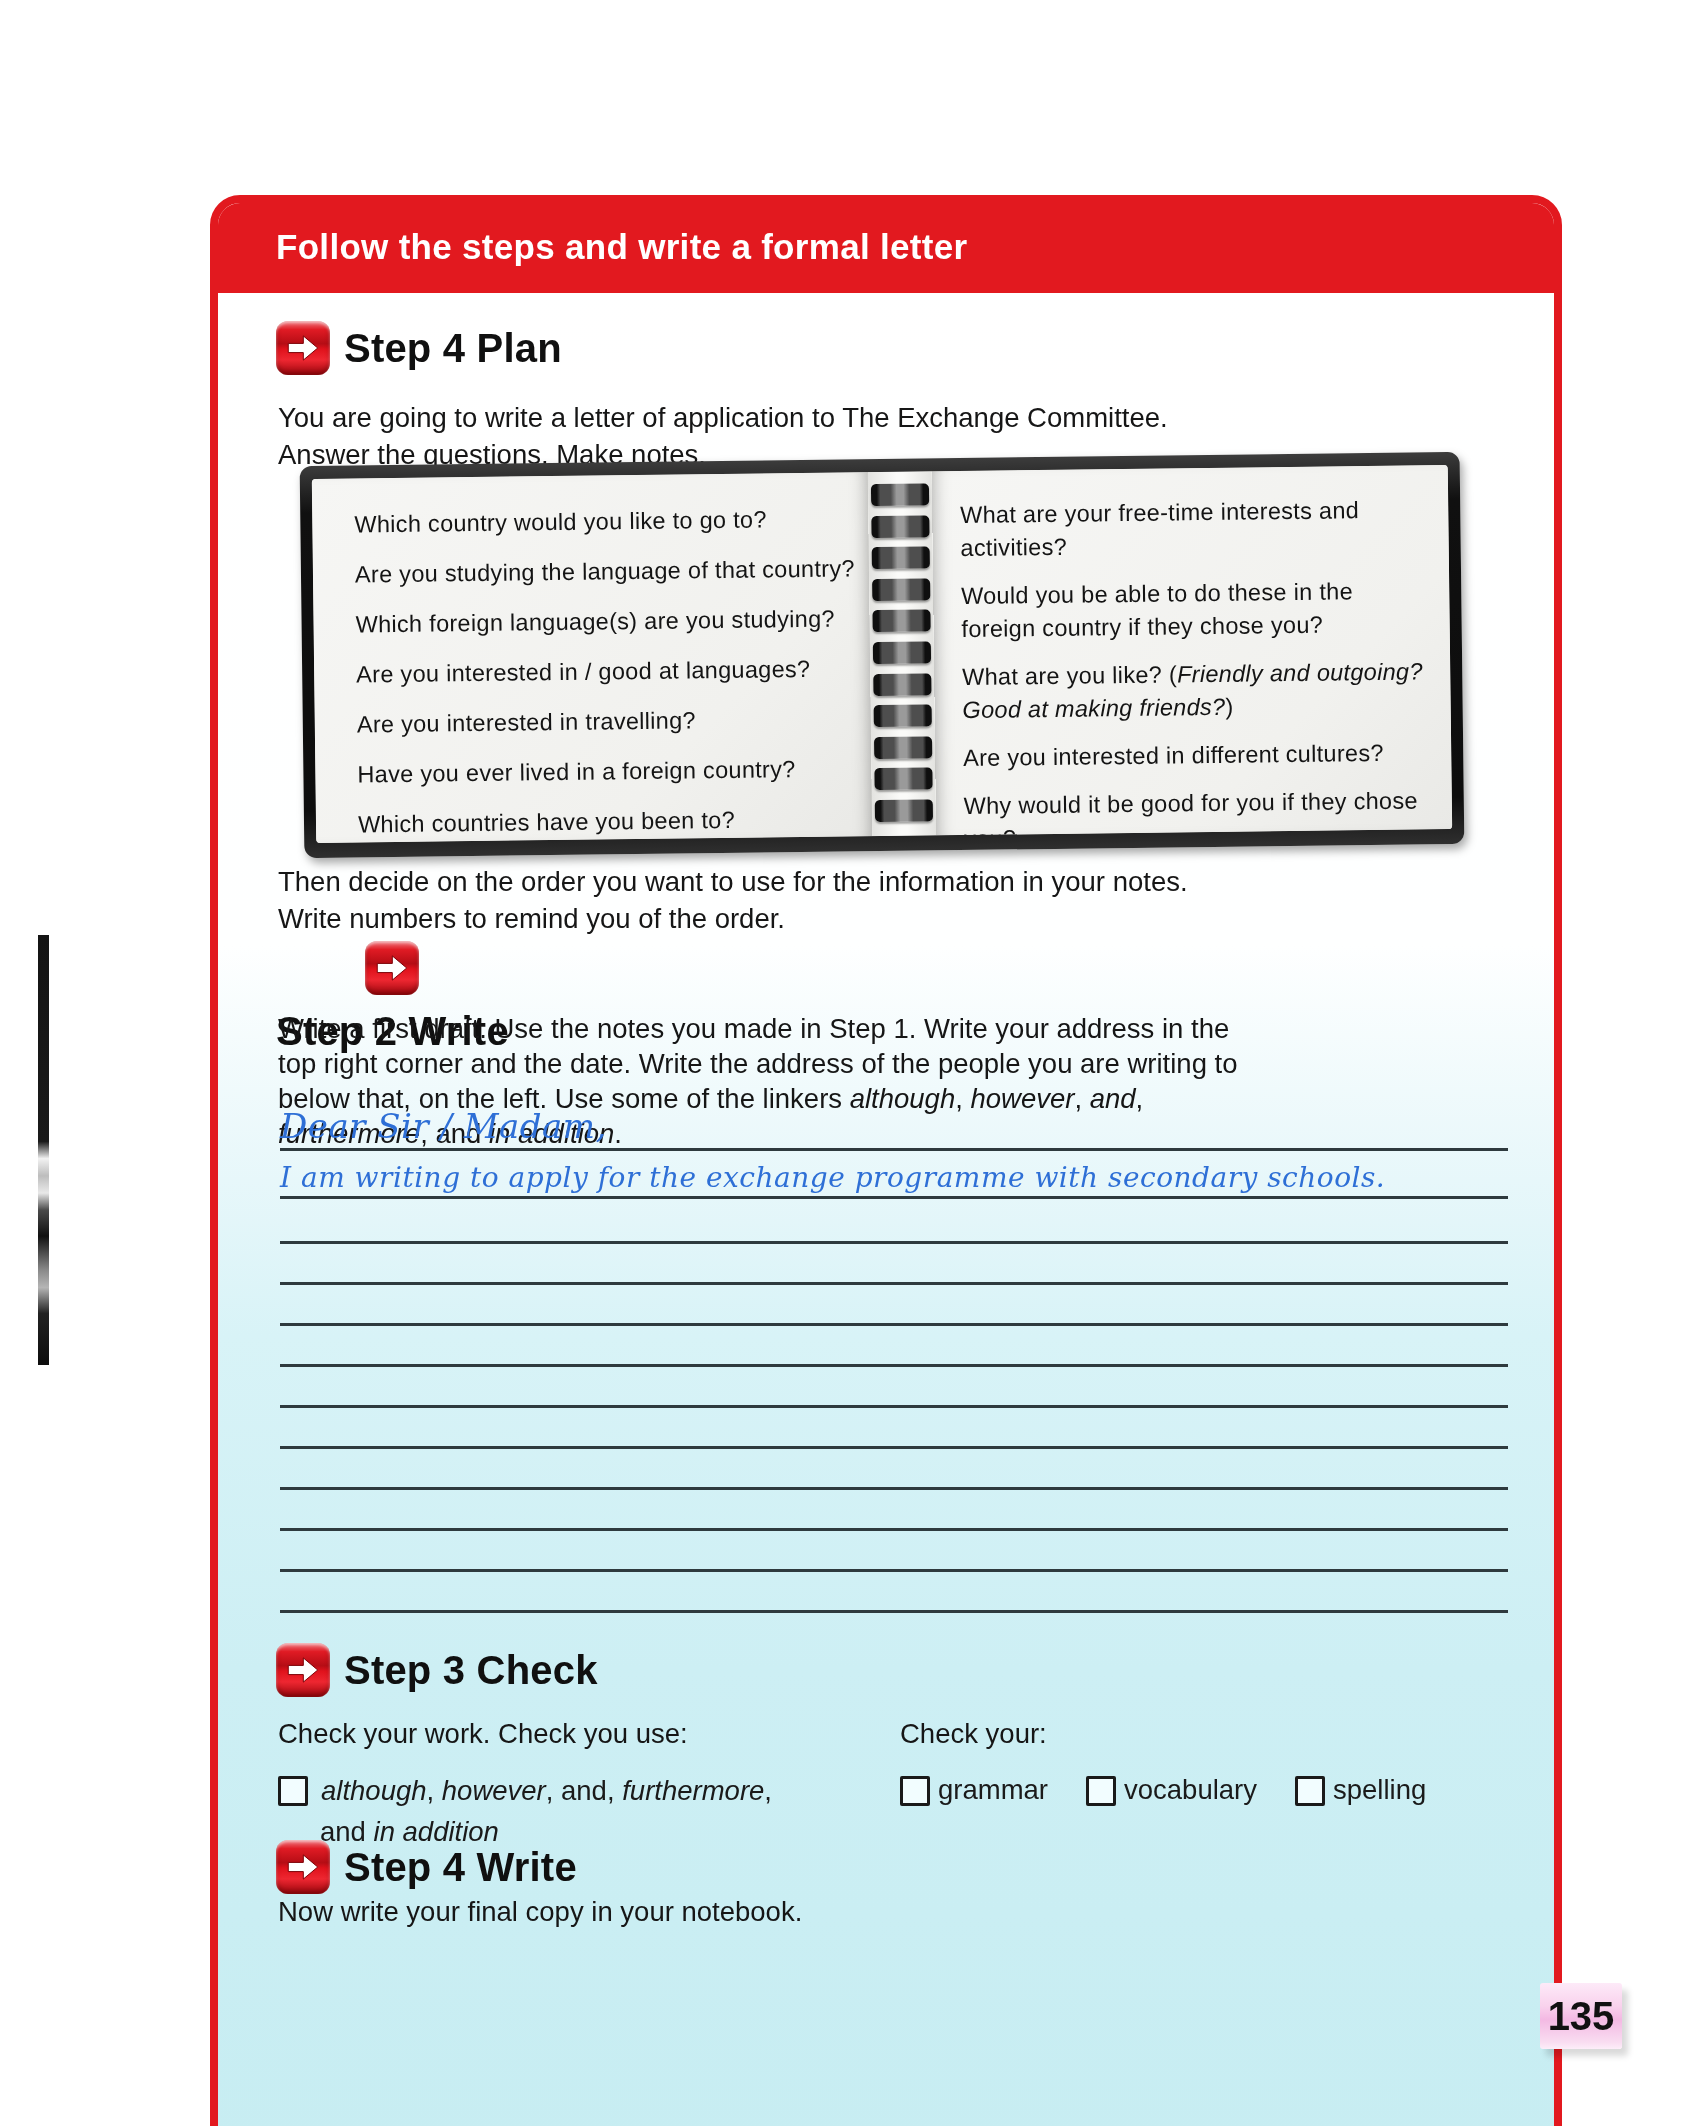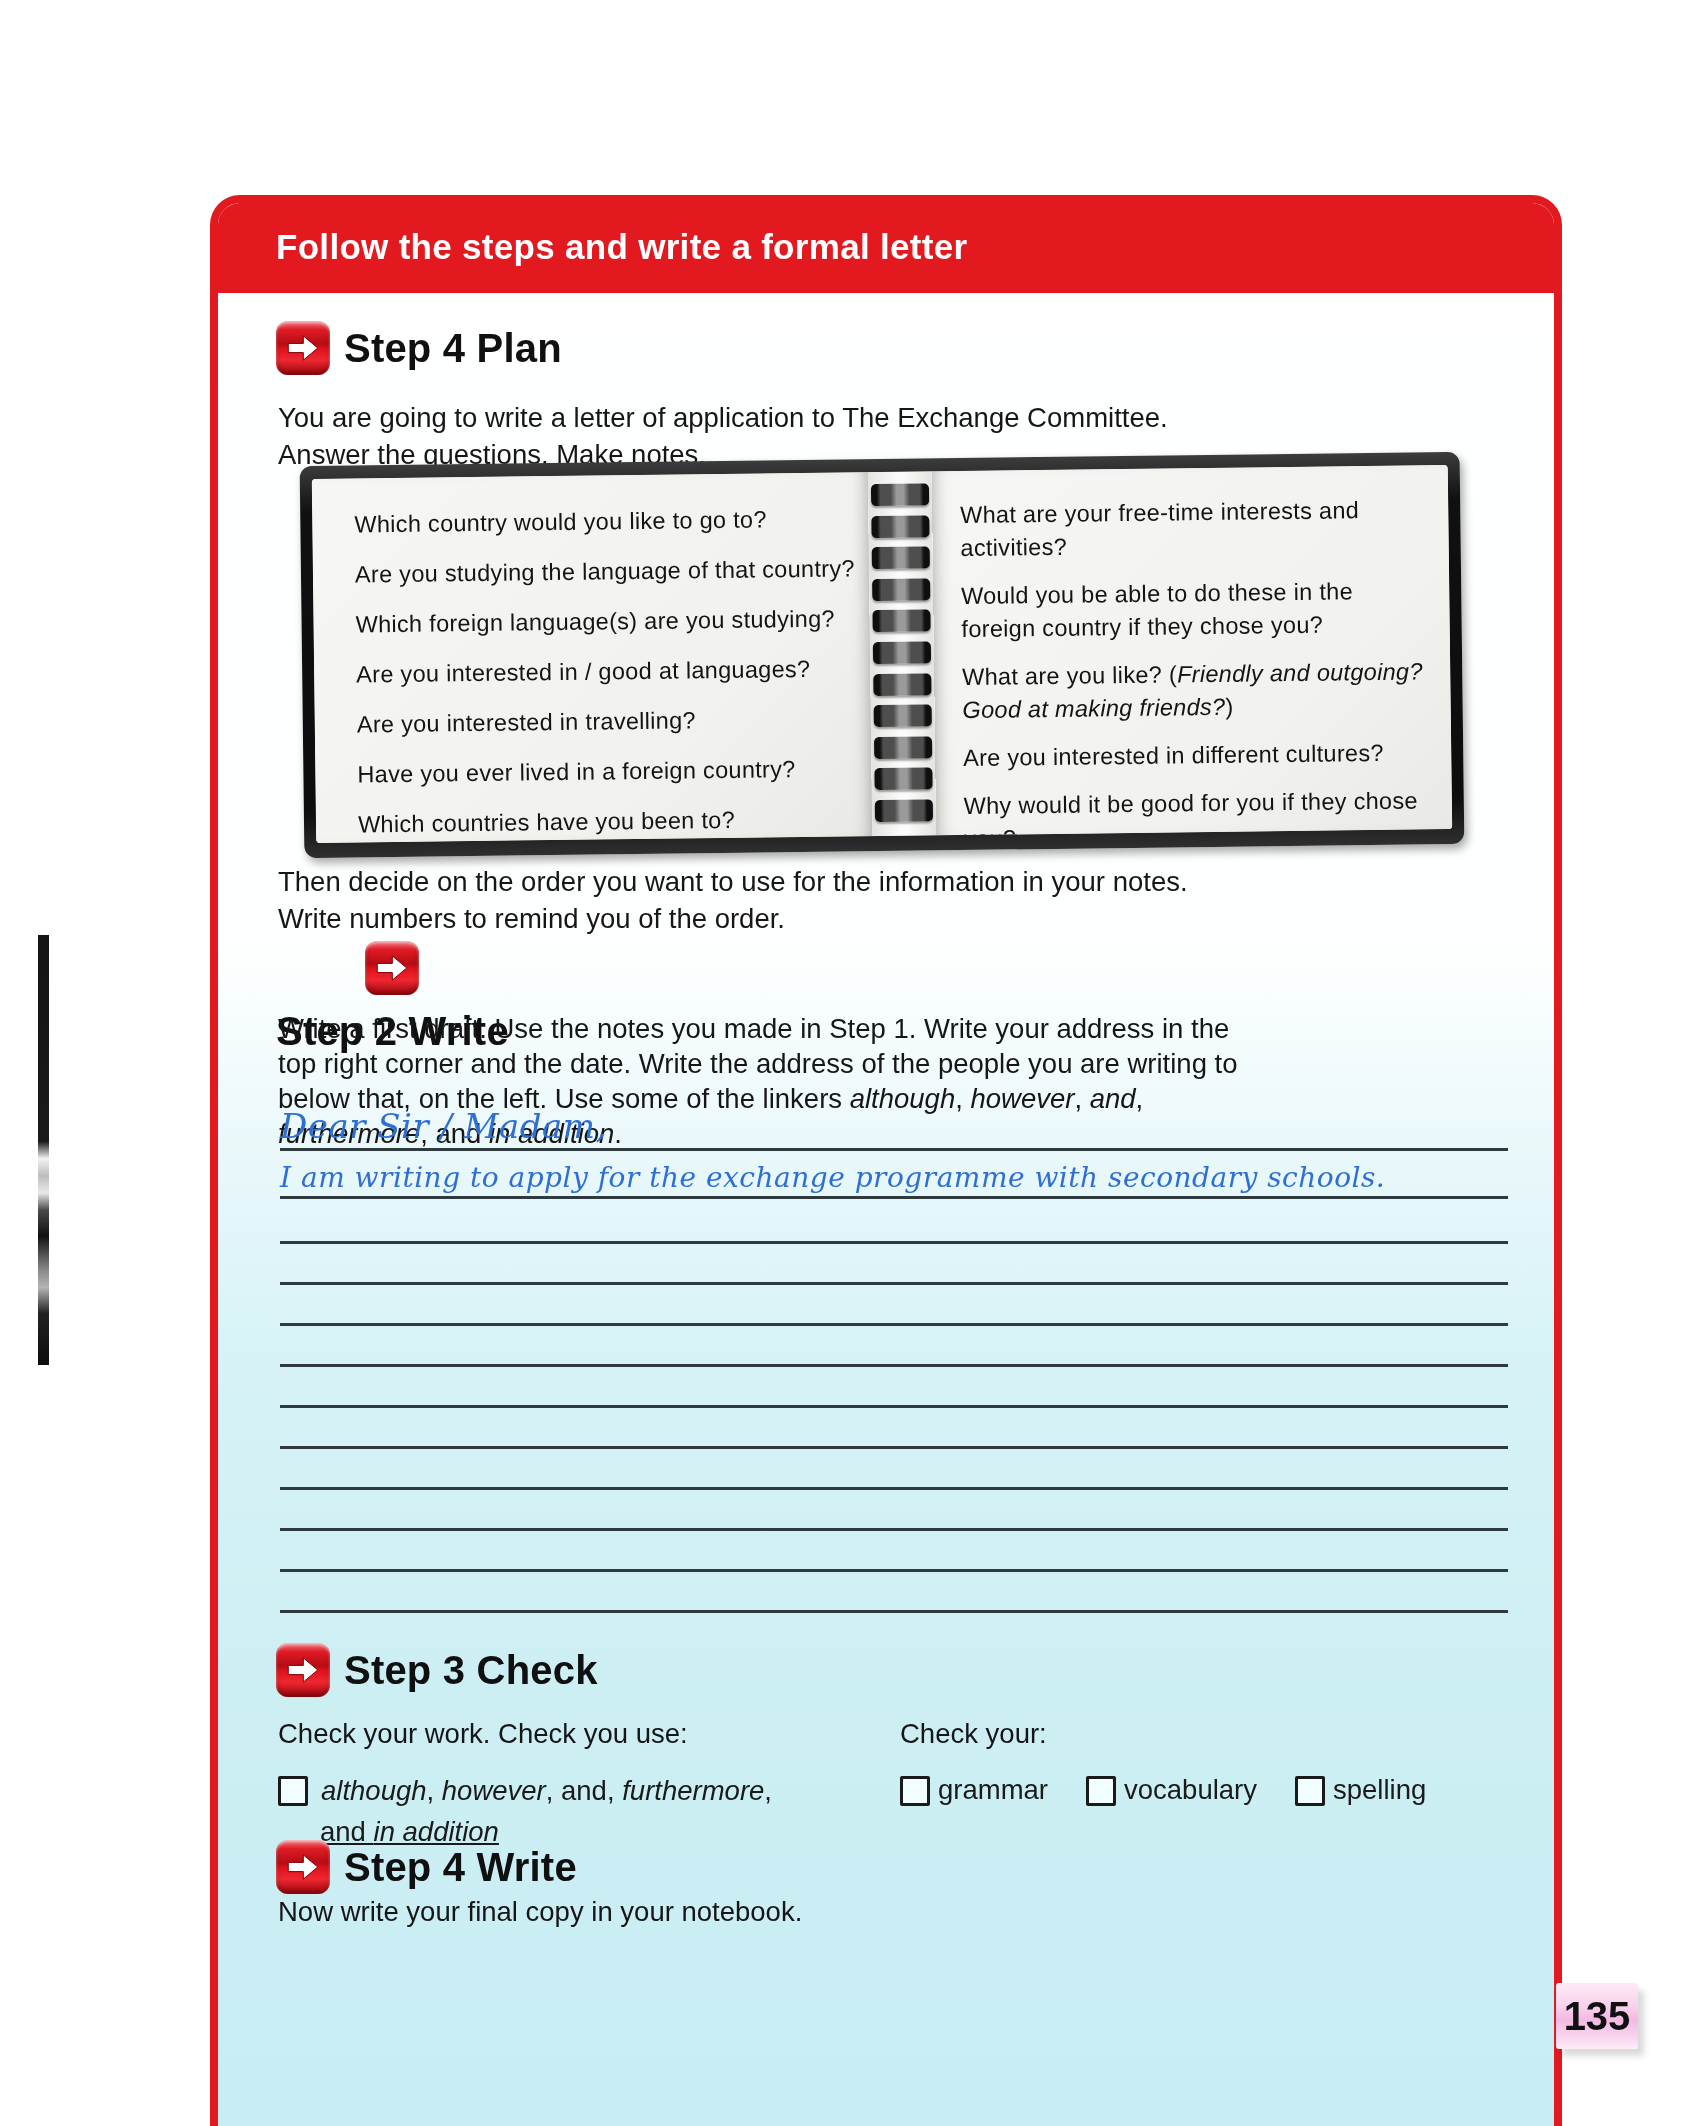--- a/index.html
+++ b/index.html
@@ -94,33 +94,33 @@
   
   .check-area{position:absolute;left:60px;top:1515px;right:54px;display:flex;}
   .check-col-left{width:622px;flex:0 0 622px;}
   .check-col-right{flex:1;}
   .check-heading{font-size:27.5px;color:#161616;margin-bottom:24px;}
   .cb-row{display:flex;align-items:flex-start;gap:13px;font-size:27.5px;line-height:34px;}
   .checkbox{
     width:30px;height:30px;box-sizing:border-box;border:3px solid #1a1a1a;background:#f2fdff;
     flex:0 0 30px;margin-top:2px;border-radius:2px;
   }
-  .cb-line2{margin:8px 0 1px 42px;font-size:27.5px;text-decoration:underline;}
+  .cb-line2{margin:8px 0 1px 42px;font-size:27.5px;}
   .rt-boxes{display:flex;gap:38px;}
   .rt-item{display:flex;align-items:center;gap:8px;font-size:27.5px;}
 
   .step4-body{position:absolute;left:60px;top:1690px;width:900px;}
 
   
   .page-badge{
     position:absolute;left:1540px;top:1983px;width:82px;height:66px;border-radius:3px;
     background:linear-gradient(180deg,#fdeaf8 0%,#f9d2ed 35%,#f3b9e3 55%,#f9ddf1 90%,#fdeef9 100%);
     box-shadow:6px 7px 6px rgba(0,0,0,.15);
     display:flex;align-items:center;justify-content:center;
-    font-size:40px;font-weight:bold;color:#111;margin-left:16px;
+    font-size:40px;font-weight:bold;color:#111;
   }
 
   
   #h-step1{top:118px;}
   #h-step2{top:738px;flex-direction:column;}
   #h-step3{top:1440px;}
   #h-step4{top:1637px;}
 </style>
 </head>
 <body>

